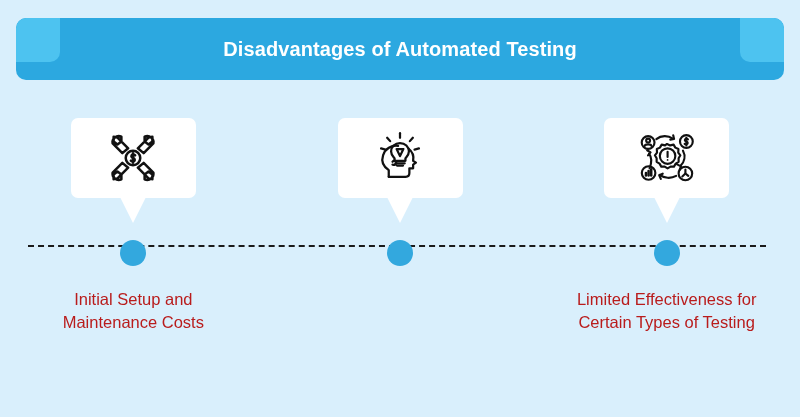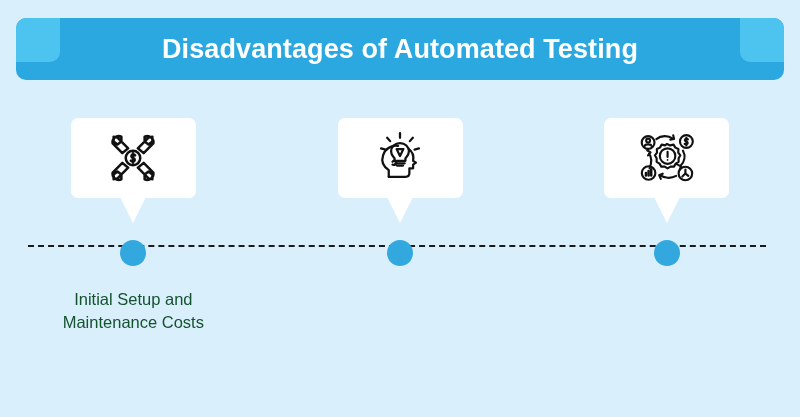--- a/index.html
+++ b/index.html
@@ -45,21 +45,21 @@
   .corner-accent.right {
     right: 0;
     top: 0;
     border-bottom-left-radius: 10px;
     border-top-right-radius: 10px;
   }
   .header-title {
     position: relative;
     z-index: 2;
     color: #ffffff;
-    font-size: 27px;
+    font-size: 20px;
     font-weight: bold;
     letter-spacing: 0.1px;
     text-align: center;
     font-family: "Liberation Sans", sans-serif;
   }
 
   
   .timeline-line {
     position: absolute;
     left: 28px;
@@ -122,21 +122,21 @@
     margin-top: 42px;
     position: relative;
     z-index: 3;
   }
 
   
   .caption {
     margin-top: 22px;
     width: 215px;
     text-align: center;
-    color: #14532d;
+    color: #b91c1c;
     font-size: 16.5px;
     line-height: 1.42;
     font-family: "Liberation Sans", sans-serif;
   }
 </style>
 </head>
 <body>
 
 <div class="header-banner">
   <div class="corner-accent left"></div>
@@ -230,15 +230,16 @@
           <path d="M48.5 24.5 C51.5 30 50 36 46 40"></path>
           <path d="M42.4 38.6 L46.4 40.6 L45 44.3"></path>
           <path d="M41.5 50.5 C36 53.5 29 53 24.5 49.5"></path>
           <path d="M25.6 53.6 L24 49.8 L27.6 48.2"></path>
           <path d="M14 27.5 C11.5 33.5 12 39 14.5 42.5" transform="rotate(180 14 35)"></path>
           <path d="M11.5 24 L15 26.2 L12.4 29.3"></path>
         </svg>
       </span>
     </div>
     <div class="node-dot"></div>
+    <div class="caption">Limited Effectiveness for Certain Types of Testing</div>
   </div>
 
 </div>
 
 </body></html>

